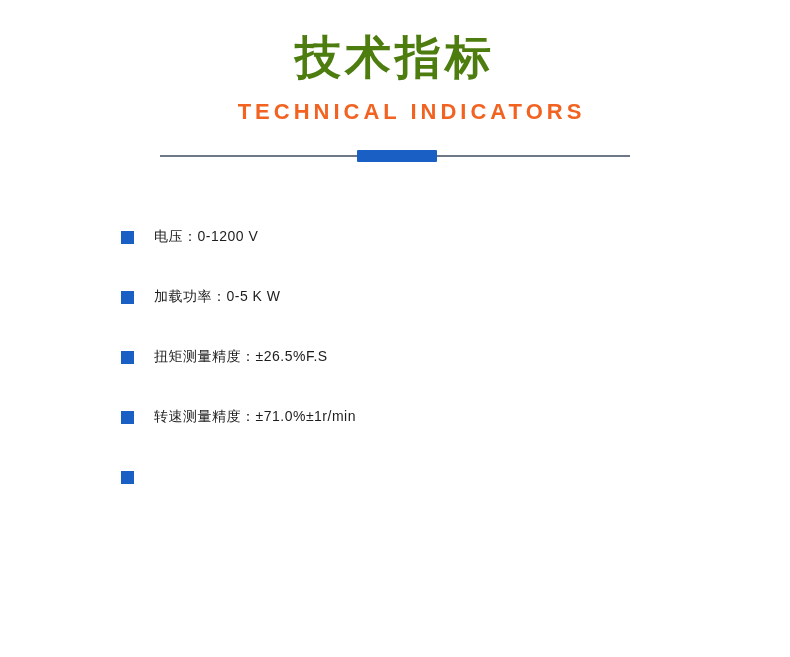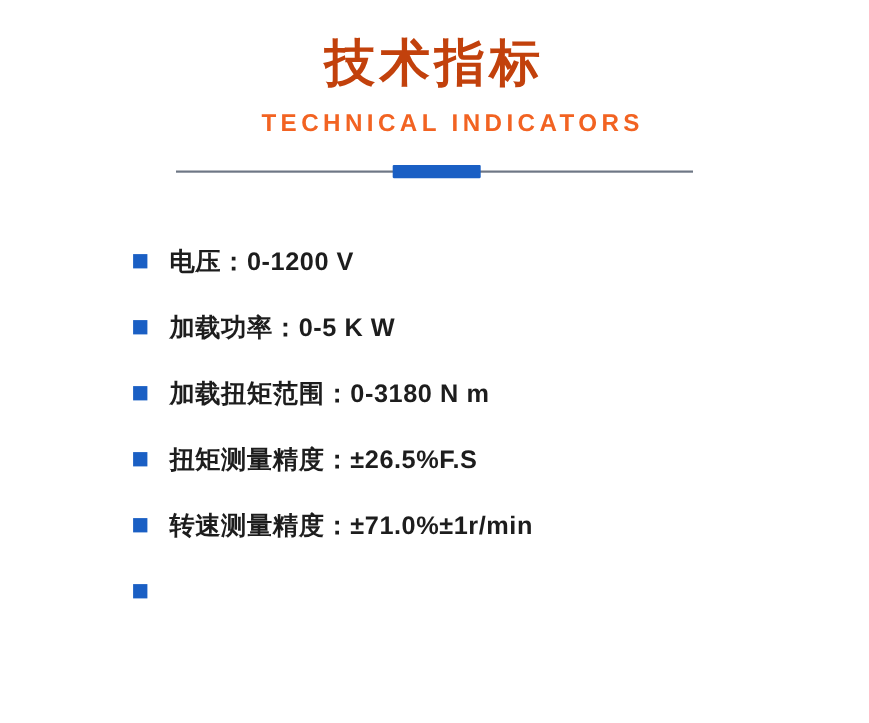--- a/index.html
+++ b/index.html
@@ -21,21 +21,21 @@
     box-sizing: border-box;
     display: flex;
     flex-direction: column;
     align-items: center;
   }
   .title-zh {
     margin-top: 30px;
     font-size: 46px;
     font-weight: 700;
     letter-spacing: 4px;
-    color: #c2410c;
+    color: #4d7c0f;
     line-height: 1.2;
     font-family: "Liberation Sans", sans-serif;
   }
   .title-en {
     margin-top: 14px;
     font-size: 22px;
     font-weight: 700;
     letter-spacing: 4px;
     color: #f26322;
     font-family: "Liberation Sans", sans-serif;
@@ -80,23 +80,23 @@
     padding-left: 6px;
   }
   .bullet {
     width: 13px;
     height: 13px;
     background: #1a5fc4;
     flex: 0 0 auto;
     margin-right: 20px;
   }
   .spec-text {
-    font-size: 23px;
+    font-size: 14px;
     color: #1d1d1d;
-    font-weight: 700;
+    font-weight: 400;
     letter-spacing: 0.5px;
     white-space: nowrap;
     font-family: "Liberation Sans", sans-serif;
   }
 </style>
 </head>
 <body>
 
 <div class="page">
 
@@ -112,24 +112,20 @@
     <li class="spec-item">
       <span class="bullet"></span>
       <span class="spec-text">电压：0-1200 V</span>
     </li>
     <li class="spec-item">
       <span class="bullet"></span>
       <span class="spec-text">加载功率：0-5 K W</span>
     </li>
     <li class="spec-item">
       <span class="bullet"></span>
-      <span class="spec-text">加载扭矩范围：0-3180 N m</span>
-    </li>
-    <li class="spec-item">
-      <span class="bullet"></span>
       <span class="spec-text">扭矩测量精度：±26.5%F.S</span>
     </li>
     <li class="spec-item">
       <span class="bullet"></span>
       <span class="spec-text">转速测量精度：±71.0%±1r/min</span>
     </li>
     <li class="spec-item">
       <span class="bullet"></span>
     </li>
   </ul>

